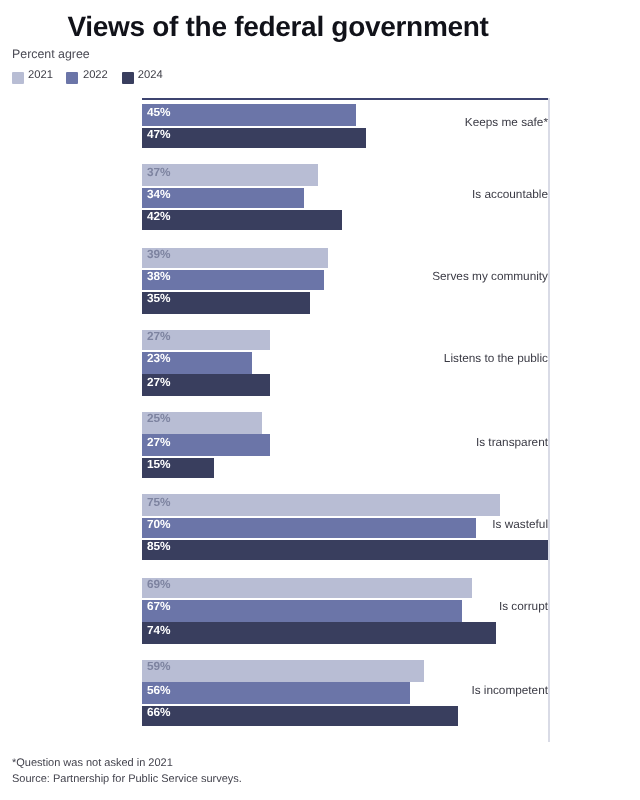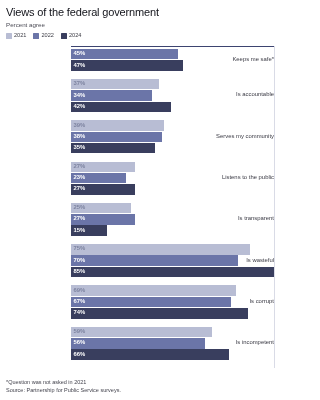--- a/index.html
+++ b/index.html
@@ -7,22 +7,22 @@
     width:276px;height:400px;
     background:#ffffff;
     font-family:"Liberation Sans",sans-serif;
     color:#1b1b1b;
     overflow:hidden;
     position:relative;
   }
   .wrap{width:276px;height:400px;position:relative;box-sizing:border-box;padding:6px 4px 0 4px;}
 
   .title{
-    font-size:11px;font-weight:normal;letter-spacing:-0.15px;
-    color:#111219;margin:0 0 4px 2px;line-height:1.1;
+    font-size:14px;font-weight:bold;letter-spacing:-0.15px;
+    color:#111219;margin:0 0 4px 2px;line-height:1.1;text-align:center;
   }
   .subtitle{
     font-size:6.2px;color:#4b4b55;margin:0 0 4px 2px;line-height:1.1;
   }
   .legend{display:flex;align-items:center;gap:7px;margin:0 0 7px 2px;}
   .lg-item{display:flex;align-items:center;gap:2px;}
   .lg-sw{width:6px;height:6px;display:block;border-radius:0.5px;}
   .lg-tx{font-size:5.6px;color:#3d3d46;line-height:1;}
 
   .plot{position:relative;width:268px;height:300px;margin-left:2px;}

